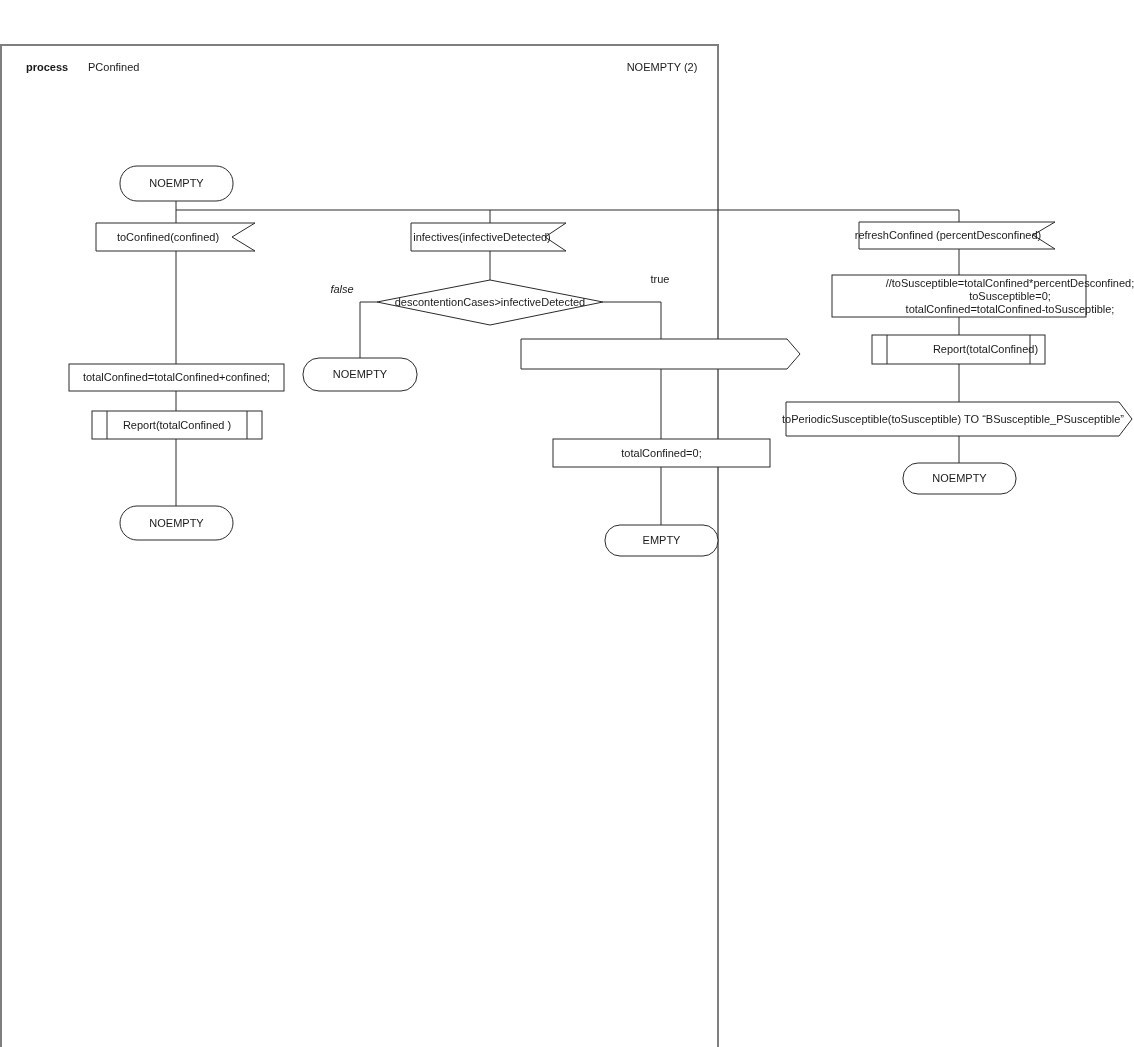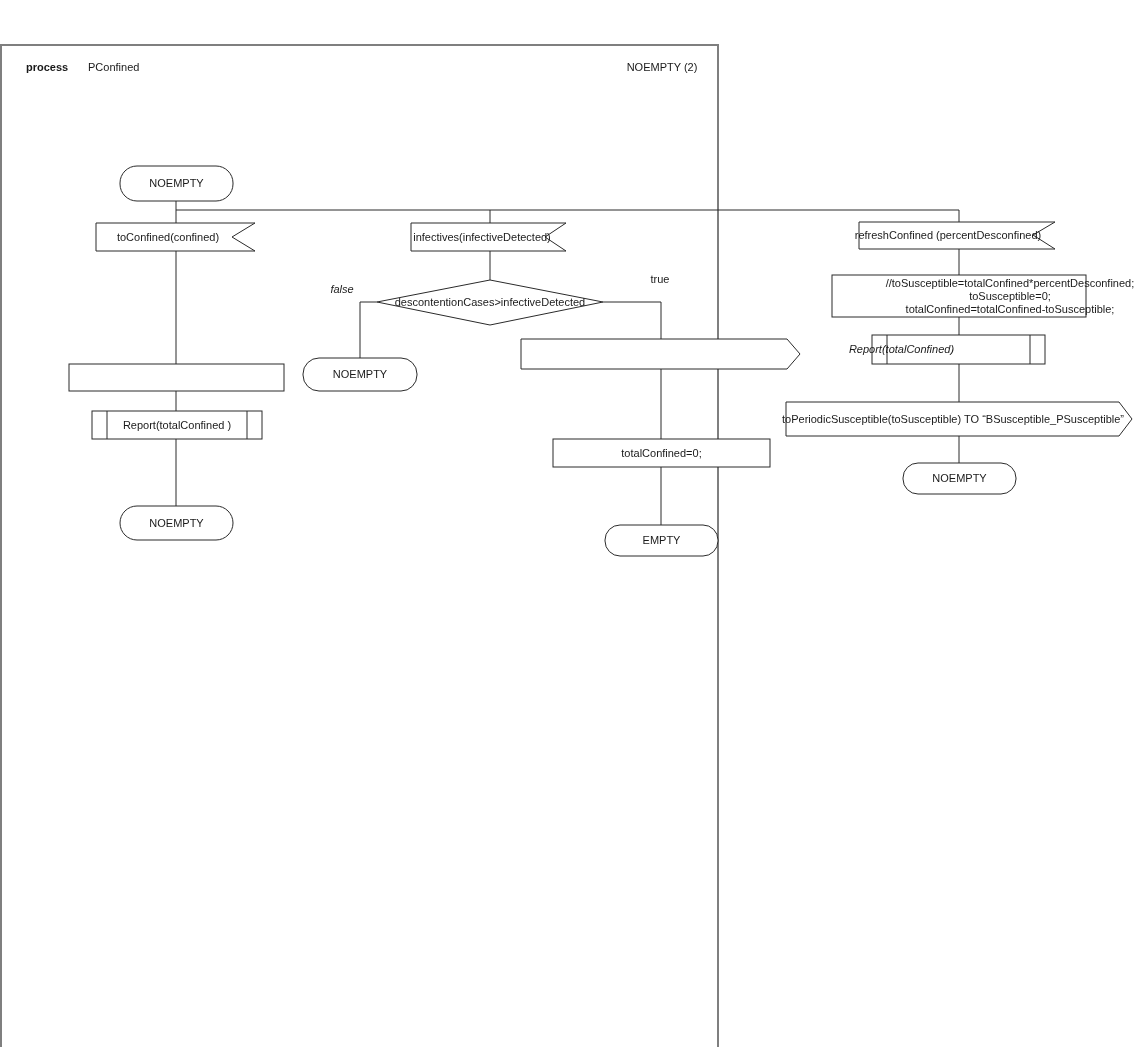--- a/index.html
+++ b/index.html
@@ -77,34 +77,35 @@
     <polygon class="shape" points="786,358 1119,358 1132,375 1119,392 786,392"></polygon>
     <rect class="shape" x="903" y="419" width="113" height="31" rx="15"></rect>
   </svg>
 
   <div class="label bold left" style="left:26px;top:16px;width:70px;height:14px;">process</div>
   <div class="label left" style="left:88px;top:16px;width:120px;height:14px;">PConfined</div>
   <div class="label" style="left:602px;top:16px;width:120px;height:14px;">NOEMPTY (2)</div>
 
   <div class="label" style="left:120px;top:122px;width:113px;height:35px;">NOEMPTY</div>
   <div class="label" style="left:96px;top:179px;width:144px;height:28px;">toConfined(confined)</div>
+  <div class="label" style="left:69px;top:320px;width:215px;height:27px;">totalConfined=totalConfined+confined;</div>
   <div class="label" style="left:92px;top:367px;width:170px;height:28px;">Report(totalConfined )</div>
   <div class="label" style="left:120px;top:462px;width:113px;height:34px;">NOEMPTY</div>
 
   <div class="label" style="left:411px;top:179px;width:142px;height:28px;">infectives(infectiveDetected)</div>
   <div class="label" style="left:390px;top:236px;width:200px;height:45px;">descontentionCases&gt;infectiveDetected</div>
   <div class="label" style="left:320px;top:239px;width:44px;height:13px;font-style:italic;">false</div>
   <div class="label" style="left:638px;top:229px;width:44px;height:13px;">true</div>
   <div class="label" style="left:303px;top:314px;width:114px;height:33px;">NOEMPTY</div>
   <div class="label" style="left:553px;top:395px;width:217px;height:28px;">totalConfined=0;</div>
   <div class="label" style="left:605px;top:481px;width:113px;height:31px;">EMPTY</div>
 
   <div class="label" style="left:859px;top:178px;width:178px;height:27px;">refreshConfined (percentDesconfined)</div>
   <div class="label multiline" style="left:832px;top:231px;width:260px;height:42px;padding-left:48px;">
     <div>//toSusceptible=totalConfined*percentDesconfined;</div>
     <div>toSusceptible=0;</div>
     <div>totalConfined=totalConfined-toSusceptible;</div>
   </div>
-  <div class="label" style="left:832px;top:291px;width:139px;height:29px;font-style:italic;">Report(totalConfined)</div>
+  <div class="label" style="left:916px;top:291px;width:139px;height:29px;">Report(totalConfined)</div>
   <div class="label" style="left:786px;top:358px;width:334px;height:34px;">toPeriodicSusceptible(toSusceptible) TO “BSusceptible_PSusceptible”</div>
   <div class="label" style="left:903px;top:419px;width:113px;height:31px;">NOEMPTY</div>
 
 </div>
 
 </body></html>

